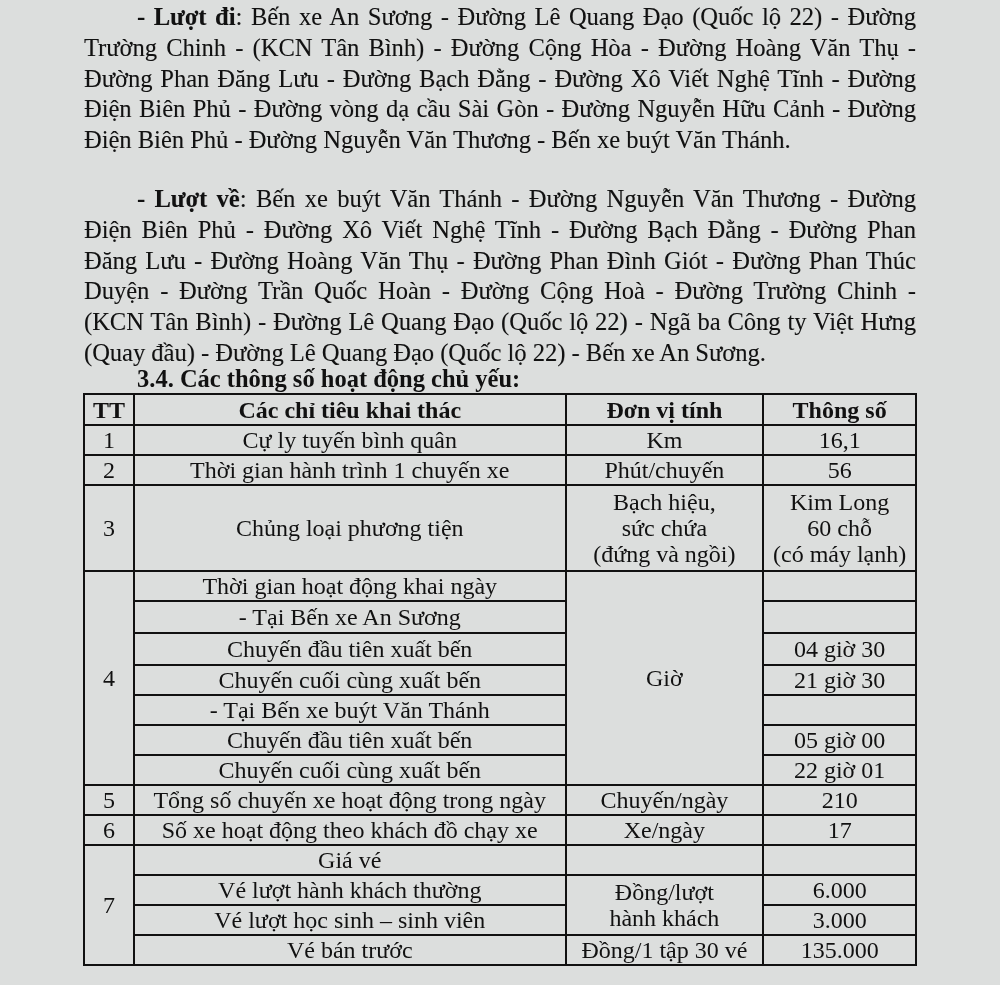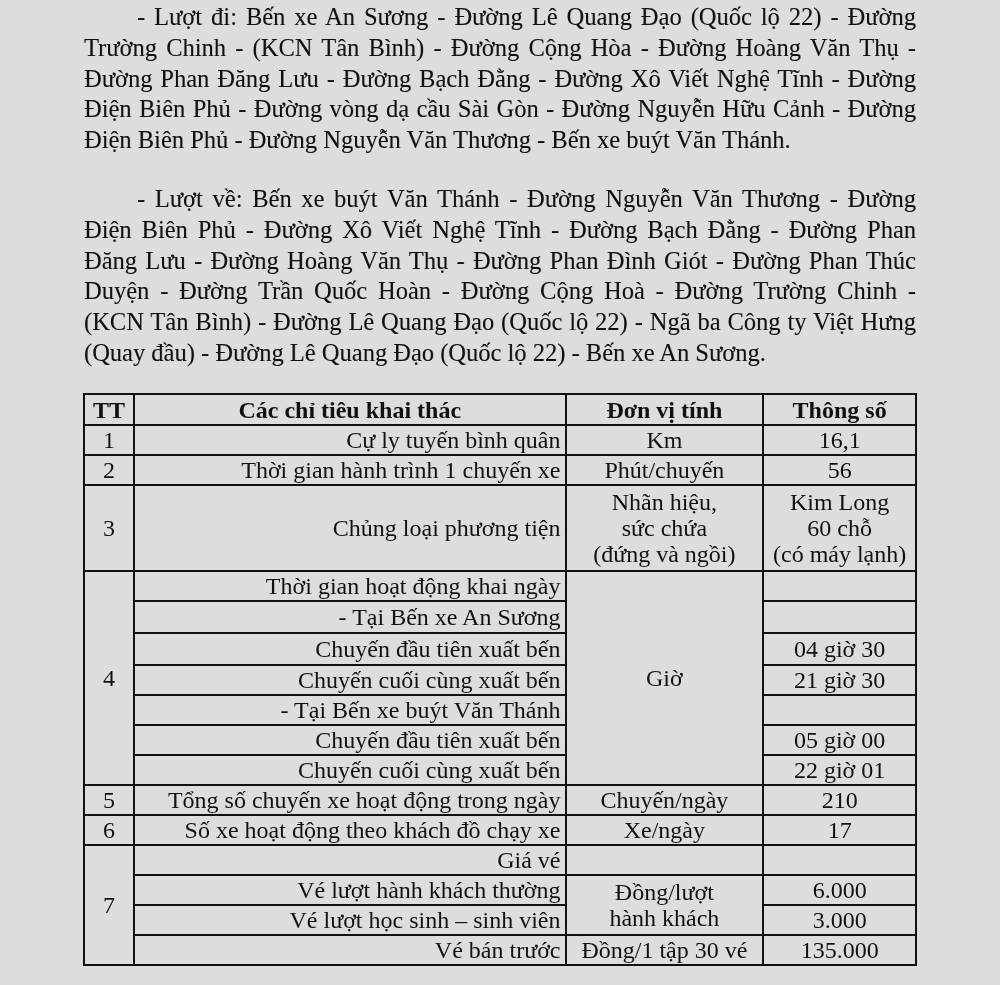--- a/index.html
+++ b/index.html
@@ -11,21 +11,21 @@
     position: relative;
   }
   .page { position: absolute; left: 0; top: 0; width: 1000px; height: 985px; }
   .para {
     position: absolute; left: 84px; width: 832px;
     font-size: 24.5px; line-height: 30.8px;
     text-align: justify;
     text-shadow: 0.4px 0.4px 0 rgba(0,0,0,0.25);
   }
   .para .indent { display: inline-block; width: 53px; }
-  .para b { font-weight: normal; }
+  .para b { font-weight: bold; }
   #para-di { top: 2px; }
   #para-ve { top: 184px; }
   .heading {
     position: absolute; left: 137px; top: 364px;
     font-size: 24.5px; font-weight: bold; line-height: 30px;
   }
   table.specs {
     position: absolute; left: 83px; top: 393px;
     border-collapse: collapse;
     width: 834px;
@@ -33,34 +33,35 @@
     border-radius: 27px;
   }
   table.specs td, table.specs th {
     border: 2px solid #111;
     padding: 0 4px;
     line-height: 26px;
     vertical-align: middle;
   }
   table.specs th { font-weight: bold; text-align: center; height: 29px; }
   td.c { text-align: center; }
-  td.l { text-align: right; }
+  td.l { text-align: center; }
   col.c1 { width: 50px; } col.c2 { width: 433px; } col.c3 { width: 198px; } col.c4 { width: 153px; }
   tr.r30 td { height: 28px; }
   tr.r32 td { height: 30px; }
 </style>
 </head>
 <body>
 
 <div class="page">
 
   <div class="para" id="para-di"><span class="indent"></span><b>- Lượt đi</b><span>: Bến xe An Sương - Đường Lê Quang Đạo (Quốc lộ 22) - Đường Trường Chinh - (KCN Tân Bình) - Đường Cộng Hòa - Đường Hoàng Văn Thụ - Đường Phan Đăng Lưu - Đường Bạch Đằng - Đường Xô Viết Nghệ Tĩnh - Đường Điện Biên Phủ - Đường vòng dạ cầu Sài Gòn - Đường Nguyễn Hữu Cảnh - Đường Điện Biên Phủ - Đường Nguyễn Văn Thương - Bến xe buýt Văn Thánh.</span></div>
 
   <div class="para" id="para-ve"><span class="indent"></span><b>- Lượt về</b><span>: Bến xe buýt Văn Thánh - Đường Nguyễn Văn Thương - Đường Điện Biên Phủ - Đường Xô Viết Nghệ Tĩnh - Đường Bạch Đằng - Đường Phan Đăng Lưu - Đường Hoàng Văn Thụ - Đường Phan Đình Giót - Đường Phan Thúc Duyện - Đường Trần Quốc Hoàn - Đường Cộng Hoà - Đường Trường Chinh - (KCN Tân Bình) - Đường Lê Quang Đạo (Quốc lộ 22) - Ngã ba Công ty Việt Hưng (Quay đầu) - Đường Lê Quang Đạo (Quốc lộ 22) - Bến xe An Sương.</span></div>
 
+  <div class="heading">3.4. Các thông số hoạt động chủ yếu:</div>
 
   <table class="specs">
     <colgroup>
         <col class="c1">
         <col class="c2">
         <col class="c3">
         <col class="c4">
       </colgroup>
     <tbody>
         <tr>
@@ -79,21 +80,21 @@
     <tr class="r30">
       <td class="c">2</td>
       <td class="l">Thời gian hành trình 1 chuyến xe</td>
       <td class="c">Phút/chuyến</td>
       <td class="c">56</td>
     </tr>
     <tr>
       <td class="c" style="height:84px">3</td>
       <td class="l">Chủng loại phương tiện</td>
       <td class="c">
-        <div>Nhãn hiệu,</div>
+        <div>Bạch hiệu,</div>
         <div>sức chứa</div>
         <div>(đứng và ngồi)</div>
       </td>
       <td class="c">
         <div>Kim Long</div>
         <div>60 chỗ</div>
         <div>(có máy lạnh)</div>
       </td>
     </tr>
 

